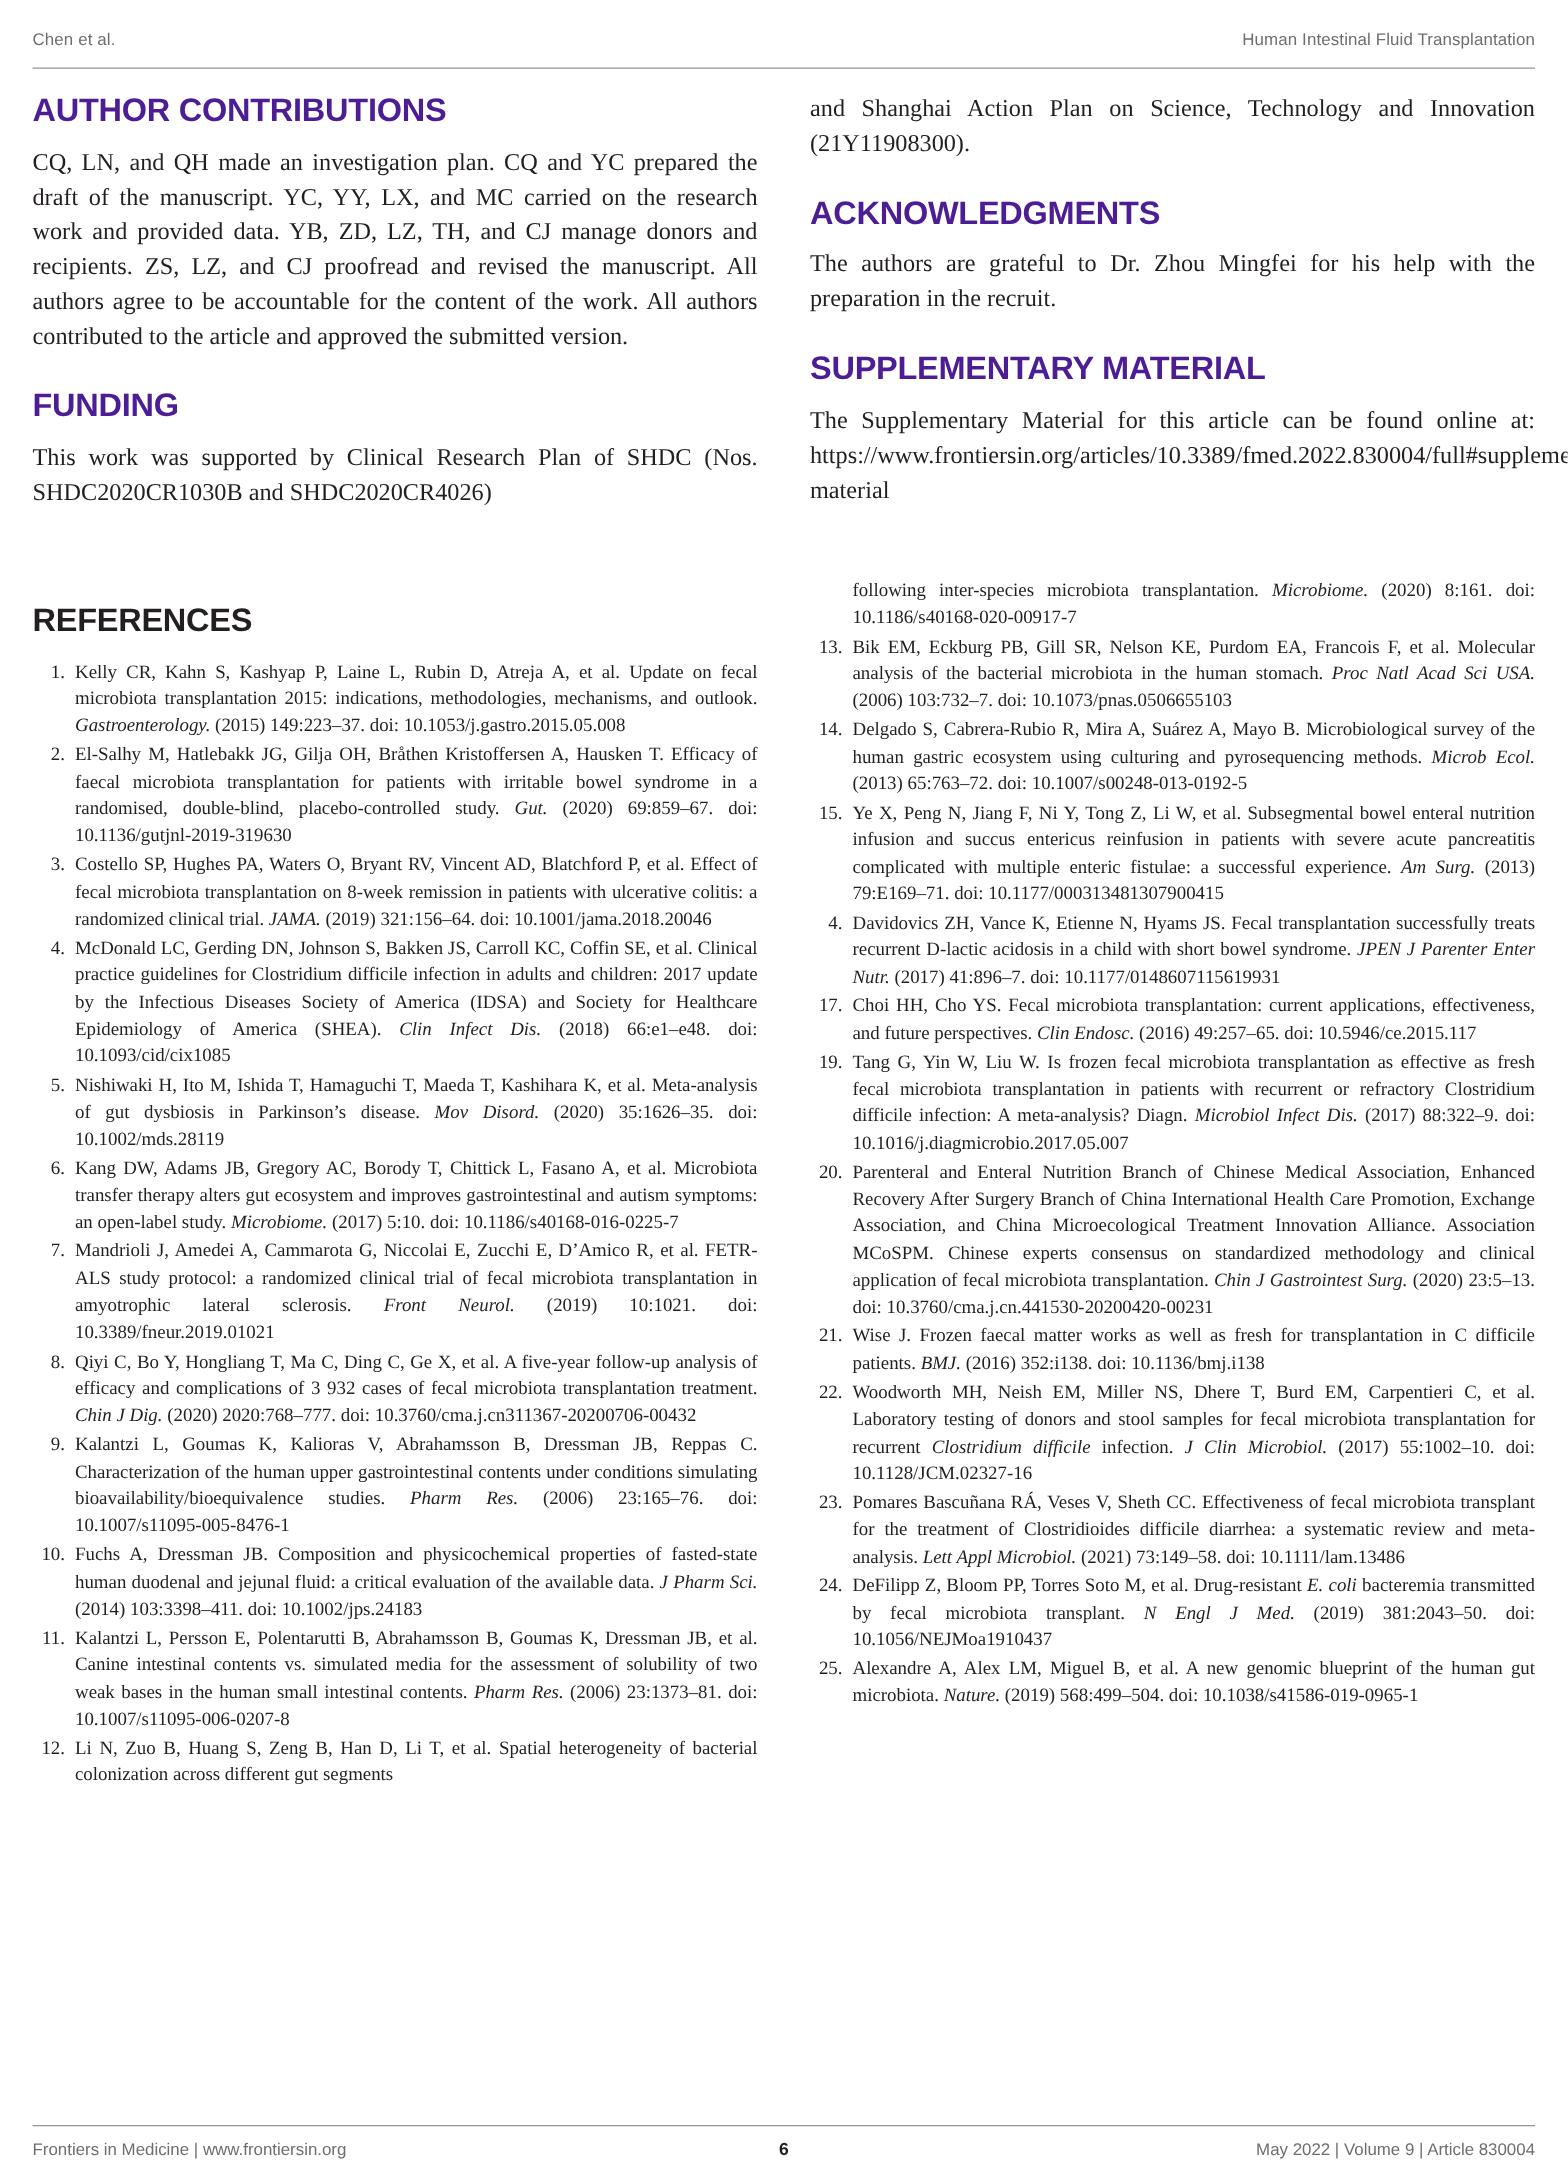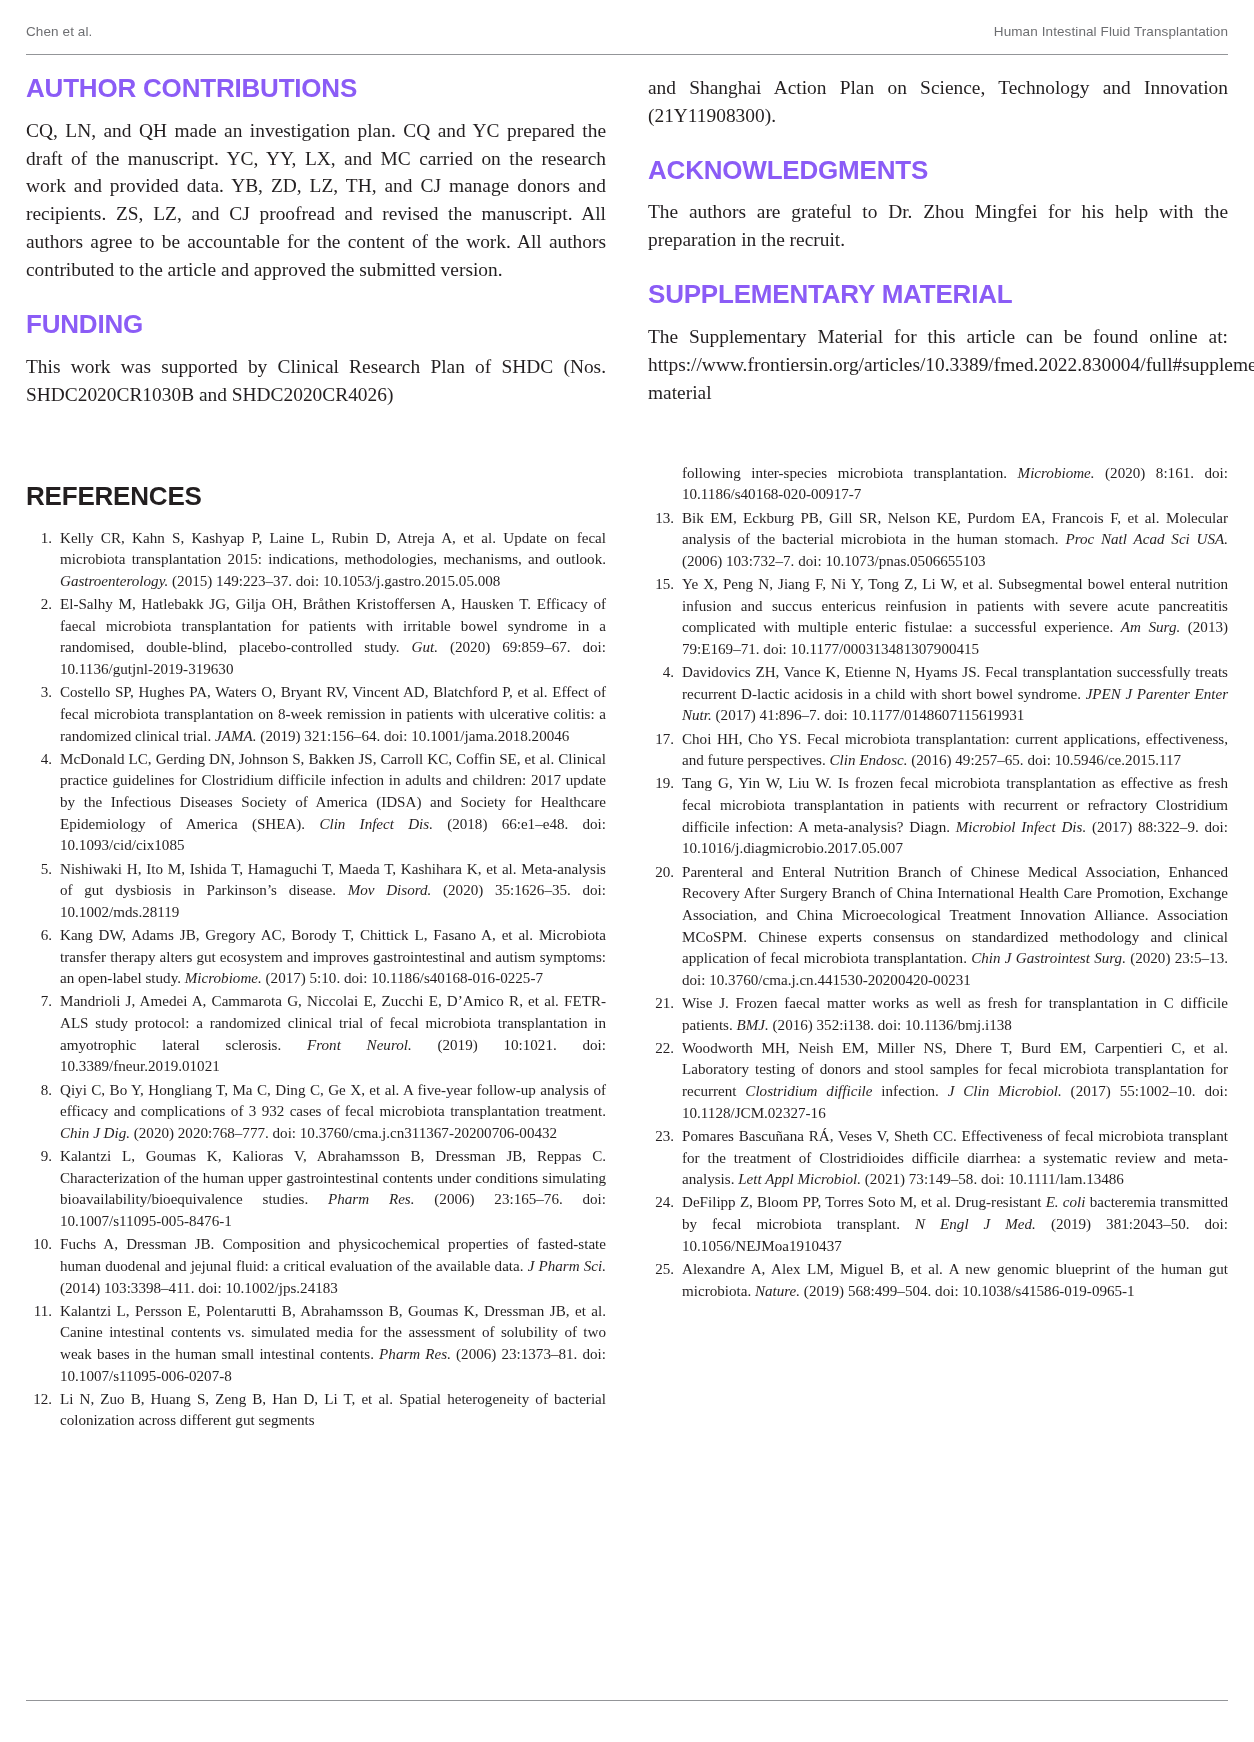--- a/index.html
+++ b/index.html
@@ -60,21 +60,21 @@
     width: 580px;
   }
 
   h2.section {
     font-family: "Liberation Sans", sans-serif;
     font-weight: bold;
     font-size: 26px;
     line-height: 1.1;
     letter-spacing: -0.2px;
     margin: 0 0 14px 0;
-    color: #8b5cf6;
+    color: #4c1d95;
   }
   h2.section.tight { margin-top: 0; }
   .body-p {
     font-family: "Liberation Serif", serif;
     font-size: 19.4px;
     line-height: 1.44;
     text-align: justify;
     text-justify: inter-word;
     margin: 0 0 26px 0;
     hyphens: none;
@@ -194,29 +194,35 @@
       <p class="body-p">The authors are grateful to Dr. Zhou Mingfei for his help with the preparation in the recruit.</p>
 
       <h2 class="section">SUPPLEMENTARY MATERIAL</h2>
       <p class="body-p">The Supplementary Material for this article can be found online at: https://www.frontiersin.org/articles/10.3389/fmed.2022.830004/full#supplementary-material</p>
 
       <div class="gap-lg"></div>
 
       <ol class="reflist" id="reflist-right">
           <li><span class="num"></span><span>following inter-species microbiota transplantation. <i>Microbiome.</i> (2020) 8:161. doi: 10.1186/s40168-020-00917-7</span></li>
           <li><span class="num">13.</span><span>Bik EM, Eckburg PB, Gill SR, Nelson KE, Purdom EA, Francois F, et al. Molecular analysis of the bacterial microbiota in the human stomach. <i>Proc Natl Acad Sci USA.</i> (2006) 103:732–7. doi: 10.1073/pnas.0506655103</span></li>
+          <li><span class="num">14.</span><span>Delgado S, Cabrera-Rubio R, Mira A, Suárez A, Mayo B. Microbiological survey of the human gastric ecosystem using culturing and pyrosequencing methods. <i>Microb Ecol.</i> (2013) 65:763–72. doi: 10.1007/s00248-013-0192-5</span></li>
           <li><span class="num">15.</span><span>Ye X, Peng N, Jiang F, Ni Y, Tong Z, Li W, et al. Subsegmental bowel enteral nutrition infusion and succus entericus reinfusion in patients with severe acute pancreatitis complicated with multiple enteric fistulae: a successful experience. <i>Am Surg.</i> (2013) 79:E169–71. doi: 10.1177/000313481307900415</span></li>
           <li><span class="num">4.</span><span>Davidovics ZH, Vance K, Etienne N, Hyams JS. Fecal transplantation successfully treats recurrent D-lactic acidosis in a child with short bowel syndrome. <i>JPEN J Parenter Enter Nutr.</i> (2017) 41:896–7. doi: 10.1177/0148607115619931</span></li>
           <li><span class="num">17.</span><span>Choi HH, Cho YS. Fecal microbiota transplantation: current applications, effectiveness, and future perspectives. <i>Clin Endosc.</i> (2016) 49:257–65. doi: 10.5946/ce.2015.117</span></li>
           <li><span class="num">19.</span><span>Tang G, Yin W, Liu W. Is frozen fecal microbiota transplantation as effective as fresh fecal microbiota transplantation in patients with recurrent or refractory Clostridium difficile infection: A meta-analysis? Diagn. <i>Microbiol Infect Dis.</i> (2017) 88:322–9. doi: 10.1016/j.diagmicrobio.2017.05.007</span></li>
           <li><span class="num">20.</span><span>Parenteral and Enteral Nutrition Branch of Chinese Medical Association, Enhanced Recovery After Surgery Branch of China International Health Care Promotion, Exchange Association, and China Microecological Treatment Innovation Alliance. Association MCoSPM. Chinese experts consensus on standardized methodology and clinical application of fecal microbiota transplantation. <i>Chin J Gastrointest Surg.</i> (2020) 23:5–13. doi: 10.3760/cma.j.cn.441530-20200420-00231</span></li>
           <li><span class="num">21.</span><span>Wise J. Frozen faecal matter works as well as fresh for transplantation in C difficile patients. <i>BMJ.</i> (2016) 352:i138. doi: 10.1136/bmj.i138</span></li>
           <li><span class="num">22.</span><span>Woodworth MH, Neish EM, Miller NS, Dhere T, Burd EM, Carpentieri C, et al. Laboratory testing of donors and stool samples for fecal microbiota transplantation for recurrent <i>Clostridium difficile</i> infection. <i>J Clin Microbiol.</i> (2017) 55:1002–10. doi: 10.1128/JCM.02327-16</span></li>
           <li><span class="num">23.</span><span>Pomares Bascuñana RÁ, Veses V, Sheth CC. Effectiveness of fecal microbiota transplant for the treatment of Clostridioides difficile diarrhea: a systematic review and meta-analysis. <i>Lett Appl Microbiol.</i> (2021) 73:149–58. doi: 10.1111/lam.13486</span></li>
           <li><span class="num">24.</span><span>DeFilipp Z, Bloom PP, Torres Soto M, et al. Drug-resistant <i>E. coli</i> bacteremia transmitted by fecal microbiota transplant. <i>N Engl J Med.</i> (2019) 381:2043–50. doi: 10.1056/NEJMoa1910437</span></li>
           <li><span class="num">25.</span><span>Alexandre A, Alex LM, Miguel B, et al. A new genomic blueprint of the human gut microbiota. <i>Nature.</i> (2019) 568:499–504. doi: 10.1038/s41586-019-0965-1</span></li>
         </ol>
     </div>
   </div>
 
   <div class="footer-rule"></div>
+  <div class="footer">
+    <span class="left">Frontiers in Medicine | www.frontiersin.org</span>
+    <span class="center">6</span>
+    <span class="right">May 2022 | Volume 9 | Article 830004</span>
+  </div>
 
 </div>
 
 </body></html>

